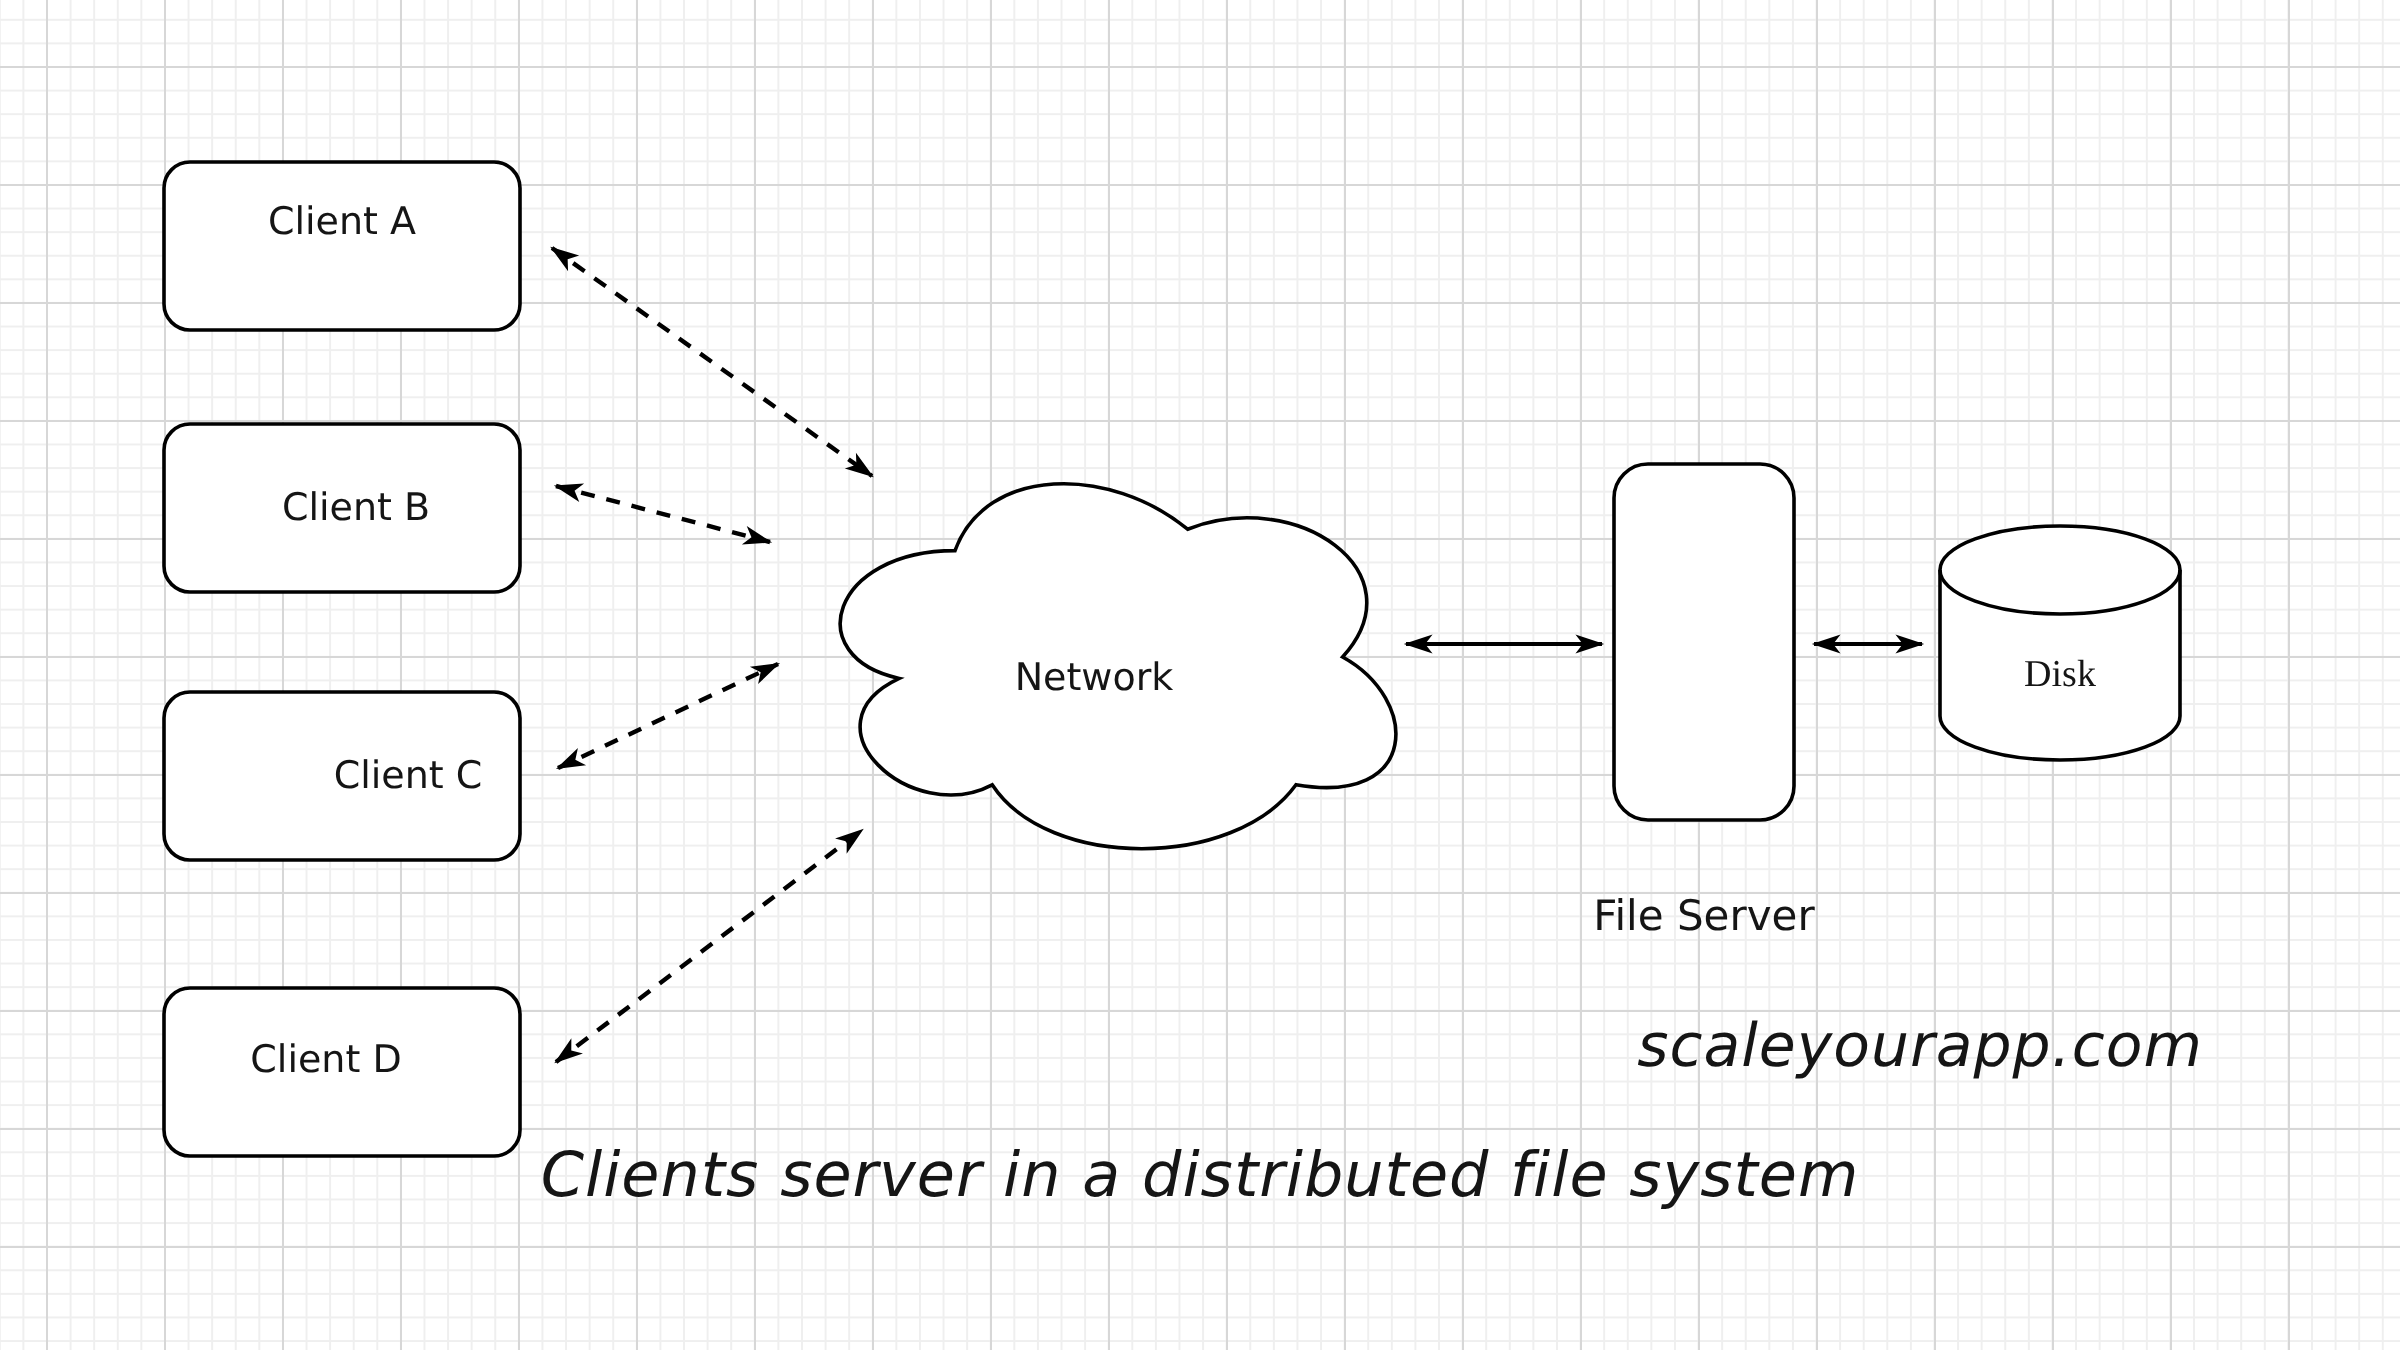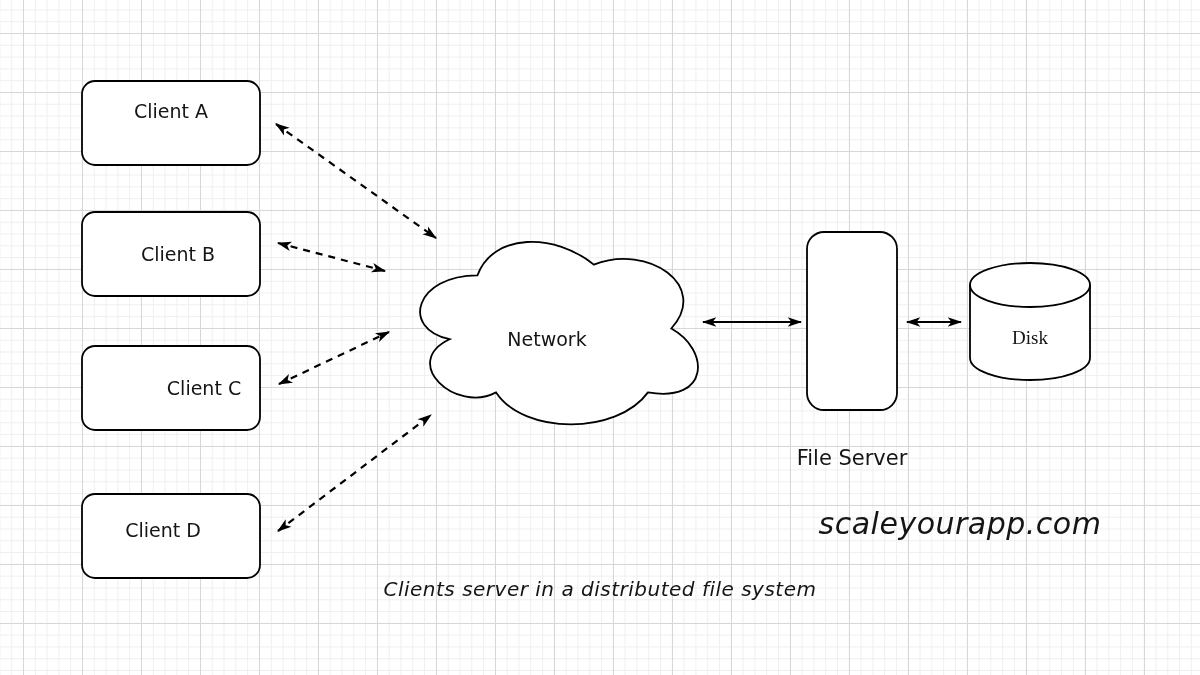--- a/index.html
+++ b/index.html
@@ -51,21 +51,21 @@
     white-space: nowrap;
   }
   .lbl.node-label { font-size: 19px; }
   .lbl.fileserver-caption { font-size: 21px; }
   .lbl.watermark {
     font-size: 30px;
     font-style: italic;
     letter-spacing: 0.5px;
   }
   .lbl.diagram-caption {
-    font-size: 20px;
+    font-size: 31px;
     font-style: italic;
     font-weight: 500;
     letter-spacing: 0.5px;
   }
 </style>
 </head>
 <body>
 
 <div class="stage">
 

